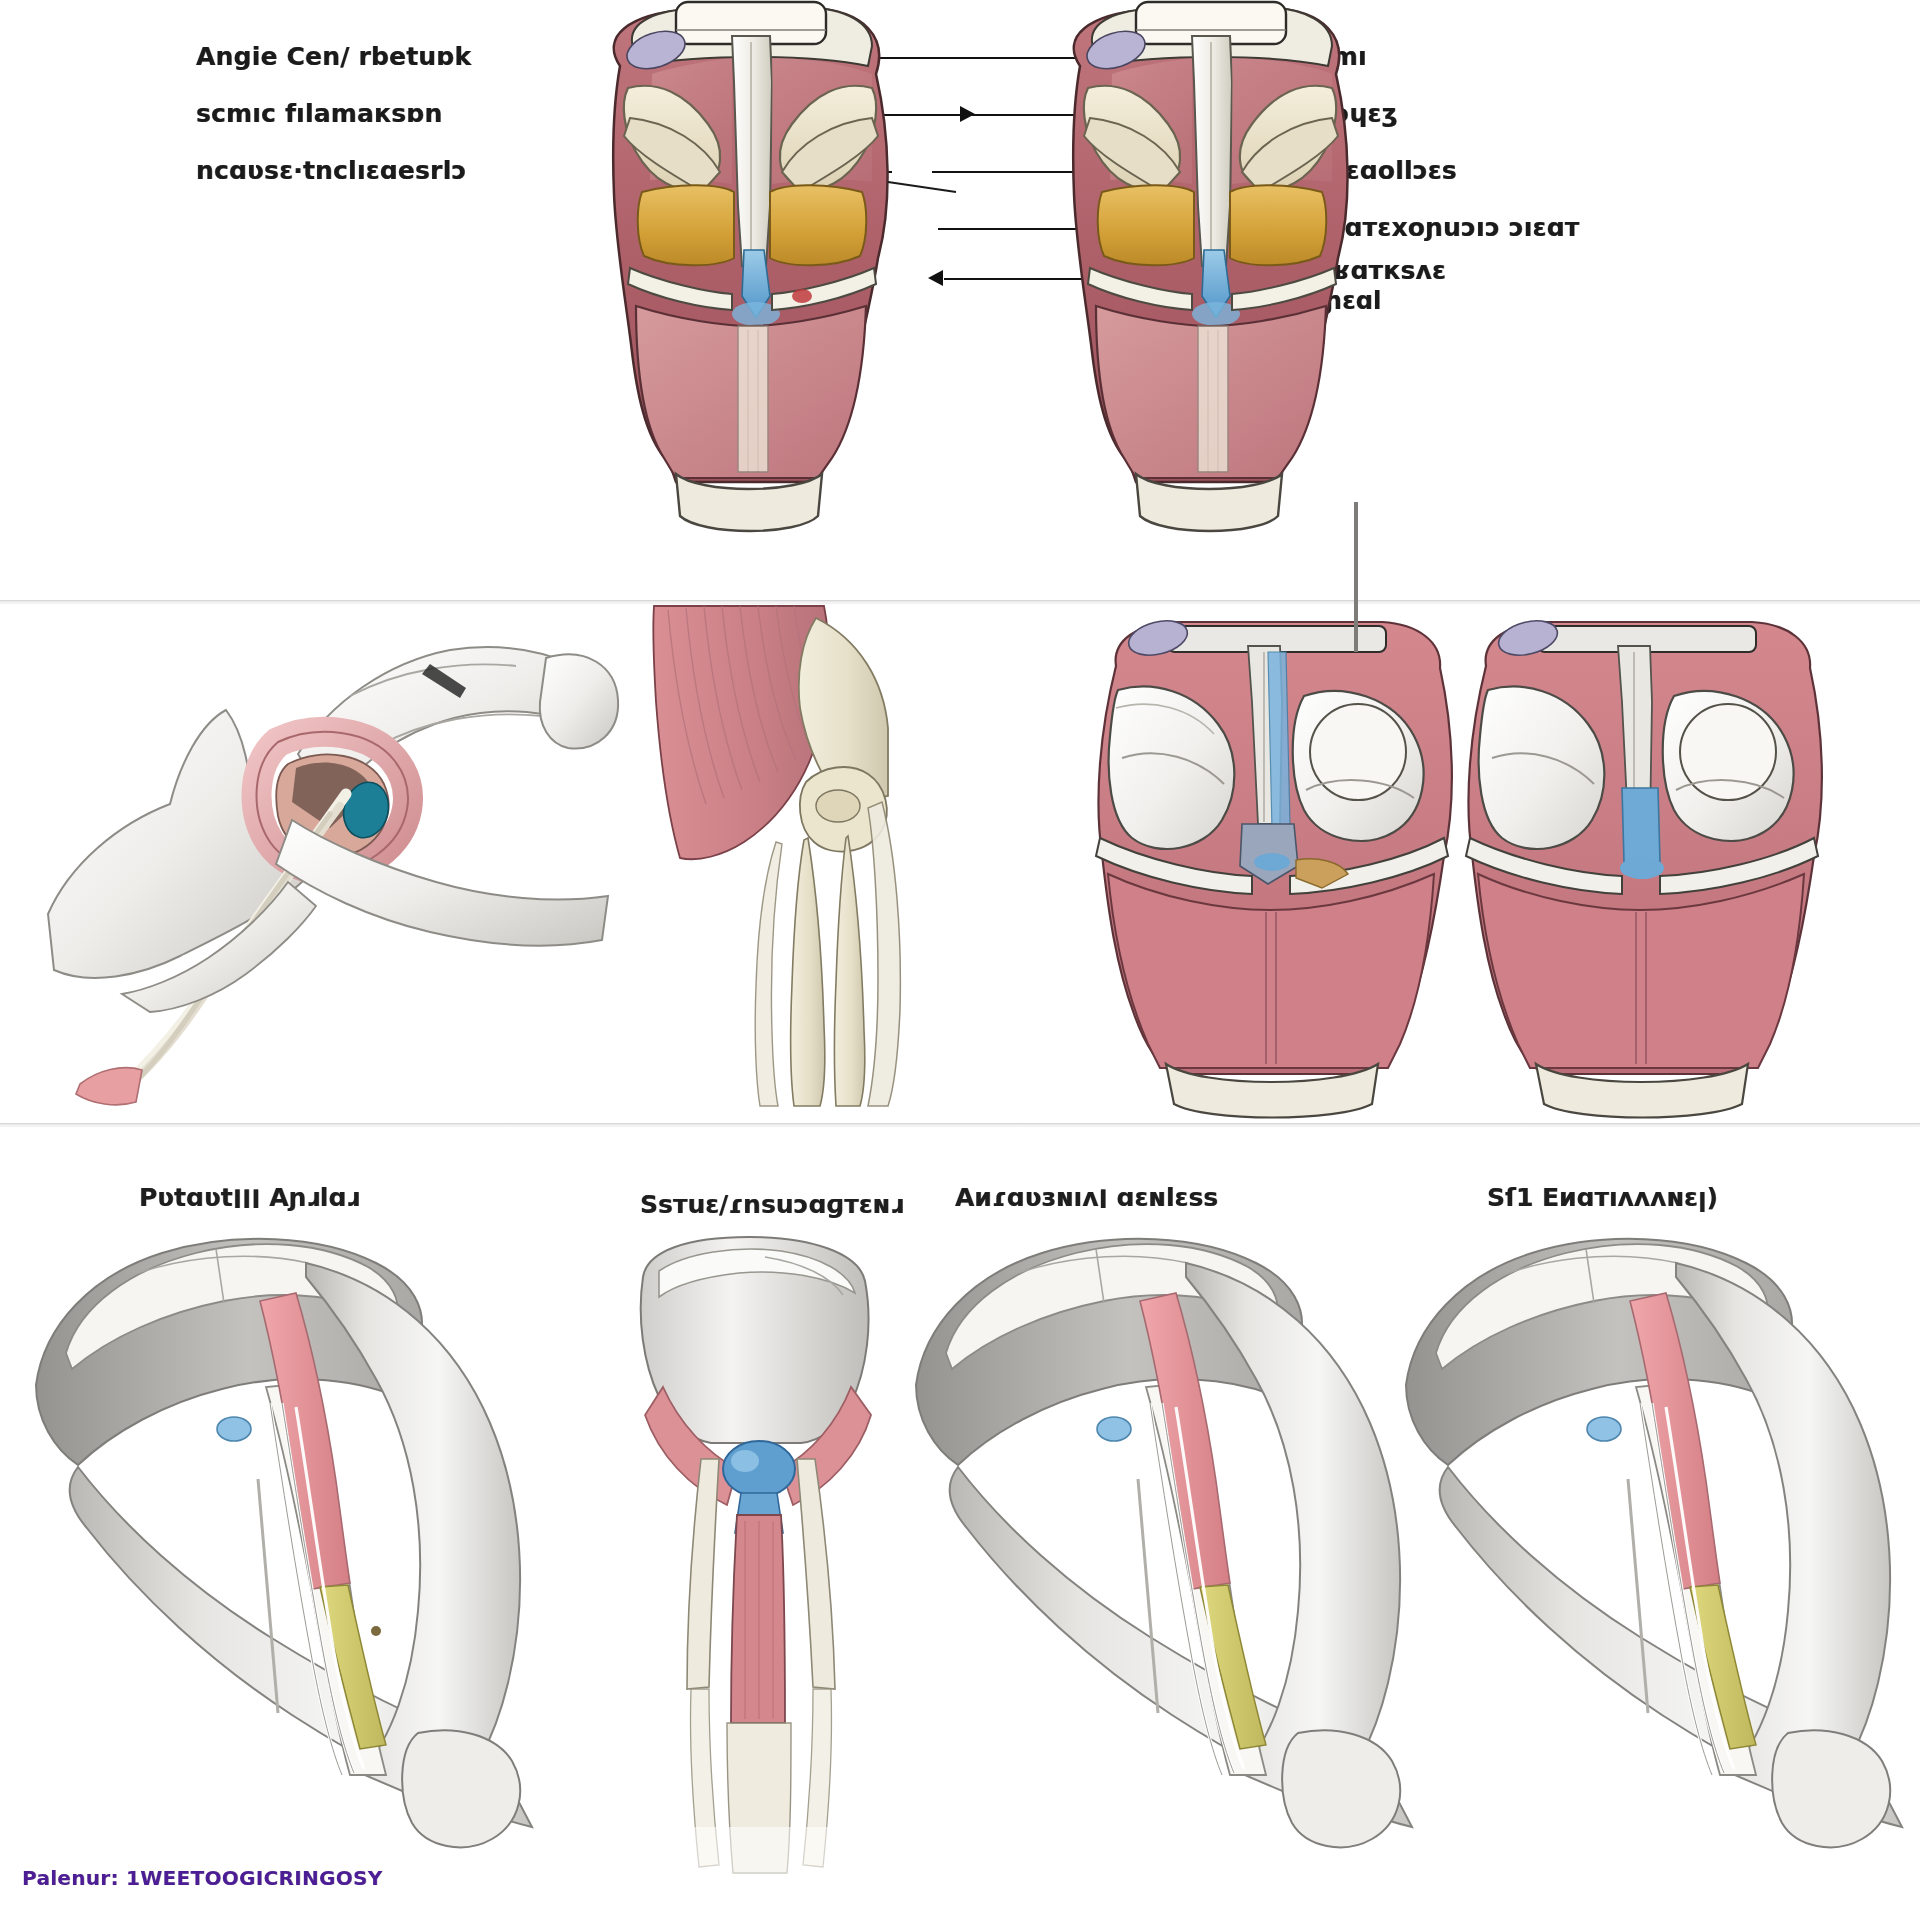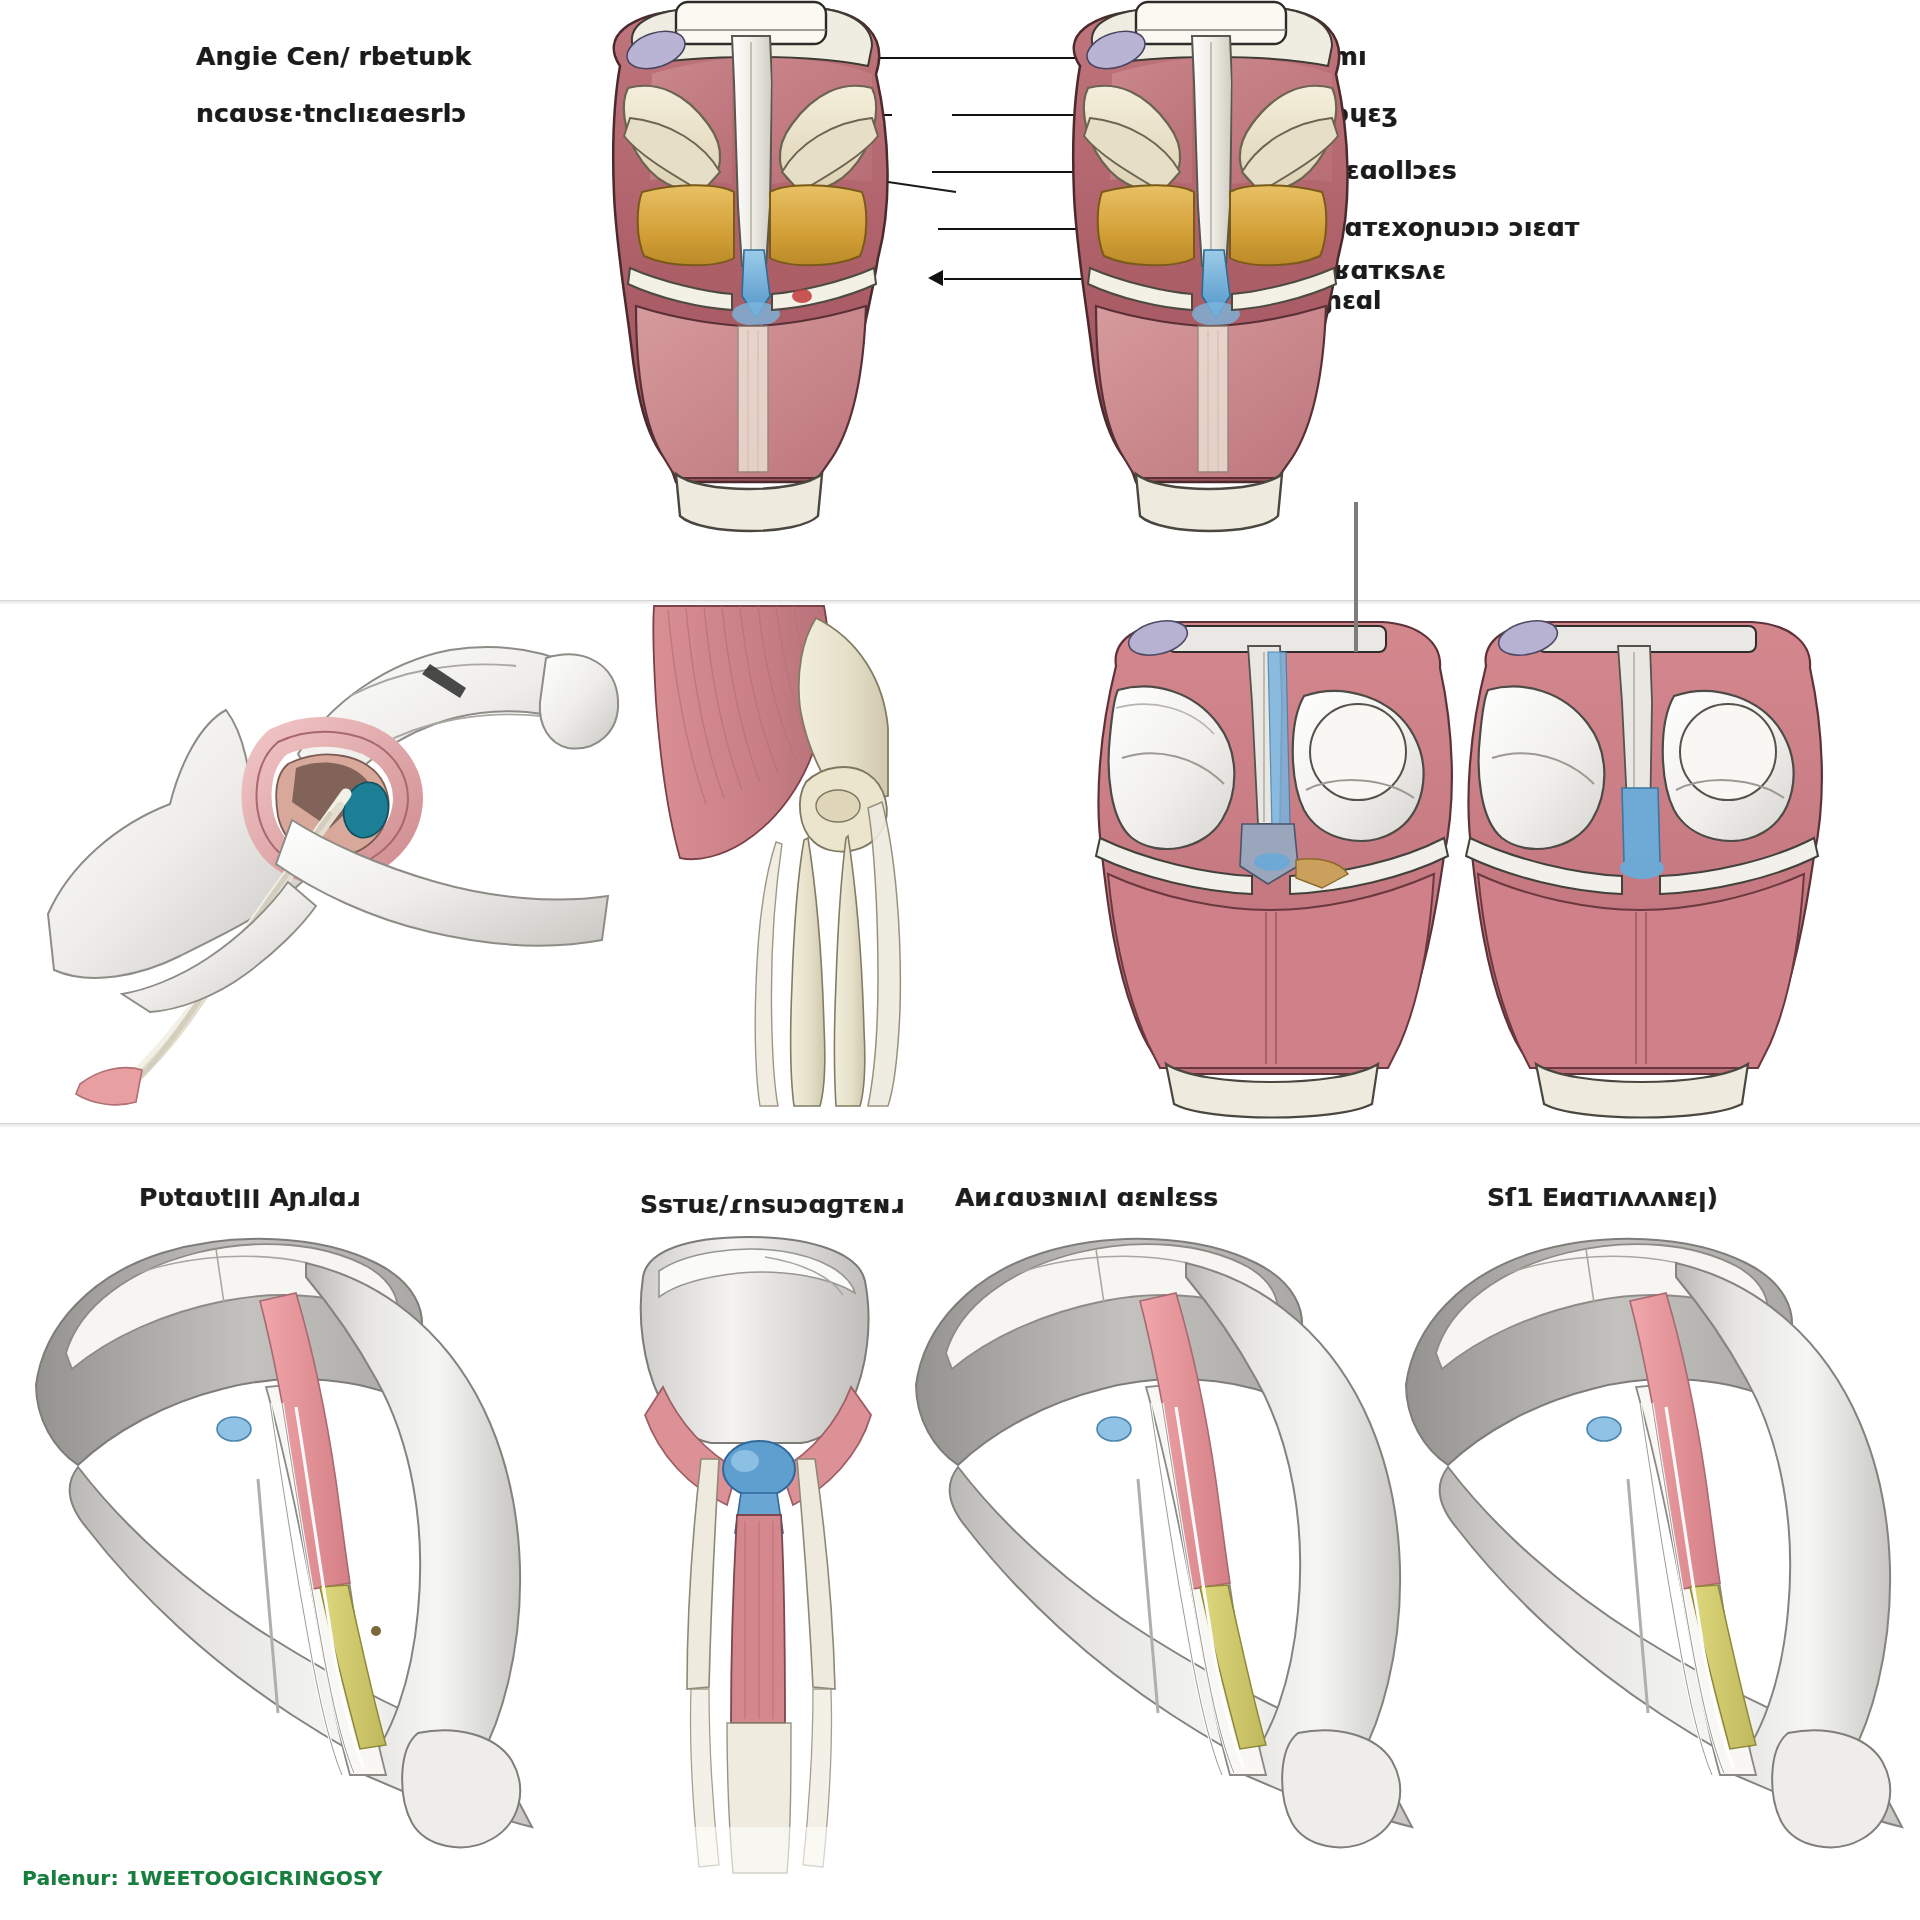--- a/index.html
+++ b/index.html
@@ -64,41 +64,46 @@
     font-family:"DejaVu Sans", sans-serif;
     font-size:25px; font-weight:600; color:#1e1e1e;
     white-space:nowrap;
     text-shadow:0.5px 0 0 rgba(45,45,45,.5), -0.4px 0.4px 0 rgba(95,95,95,.3);
     filter:blur(.25px);
   }
 
   #footer-caption{
     position:absolute; left:22px; top:1866px;
     font-family:"DejaVu Sans", sans-serif;
-    font-size:20px; font-weight:600; color:#15803d;
+    font-size:20px; font-weight:600; color:#4c1d95;
     letter-spacing:.3px; white-space:nowrap;
     text-shadow:0.5px 0 0 rgba(90,90,90,.45);
     filter:blur(.3px);
   }
 
   
   .art{ position:absolute; }
   svg{ display:block; overflow:visible; }
 </style>
 </head>
 <body>
 
 <div id="figure">
 
   <div class="row" id="row-top">
 
     <div class="labels" id="labels-left">
       <div class="label-row">
         <span class="label-text">Angie Cen/ rbetuɒk</span>
         <span class="leader" style="width:268px"></span>
+      </div>
+      <div class="label-row">
+        <span class="label-text">scmıc fılamaкsɒn</span>
+        <span class="leader" style="width:296px"></span>
+        <span class="arrow right" style="left:calc(100% + 294px)"></span>
       </div>
       <div class="label-row">
         <span class="label-text">ncɑʋsɛ·tnclıɛɑesrlɔ</span>
         <span class="leader" style="width:226px"></span>
       </div>
     </div>
 
     <div class="labels" id="labels-right">
       <div class="label-row">
         <span class="leader" style="width:214px; right:auto; left:-214px"></span>

